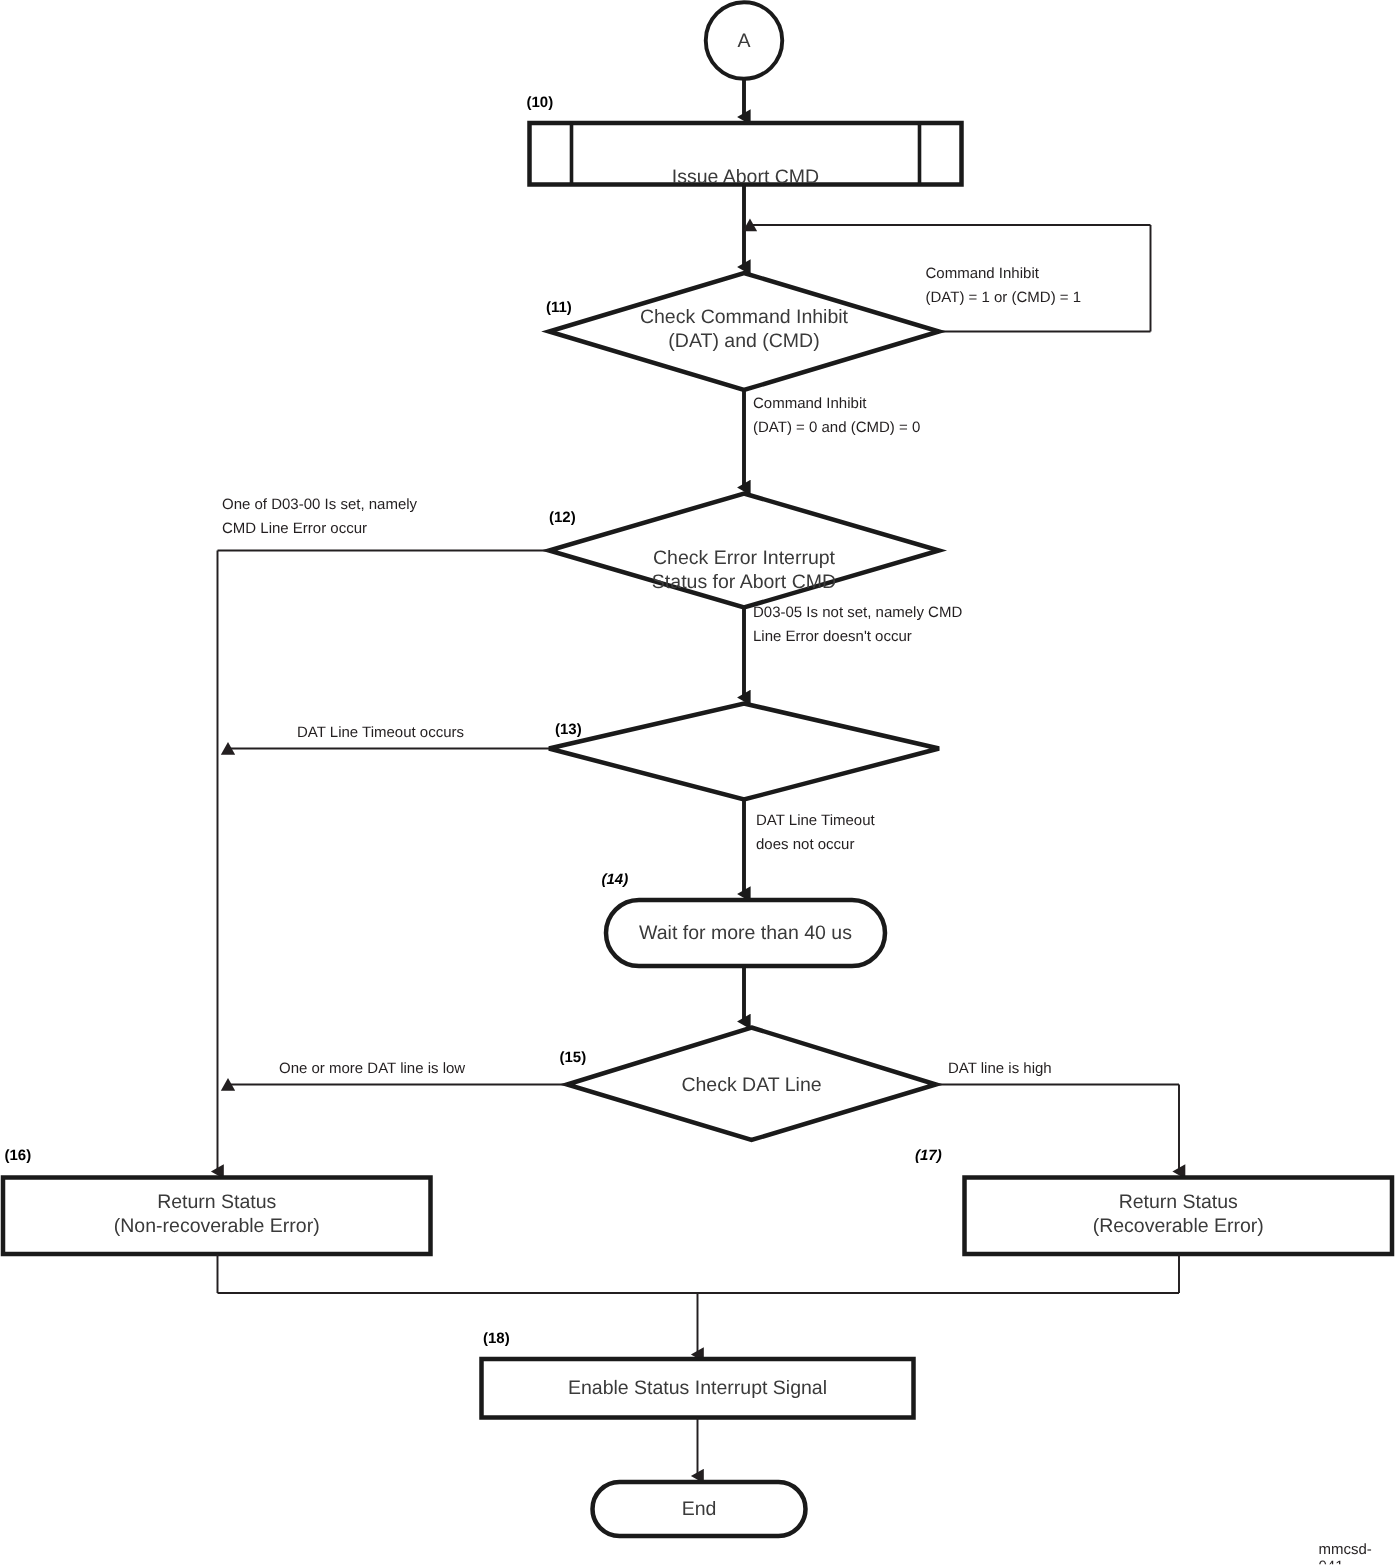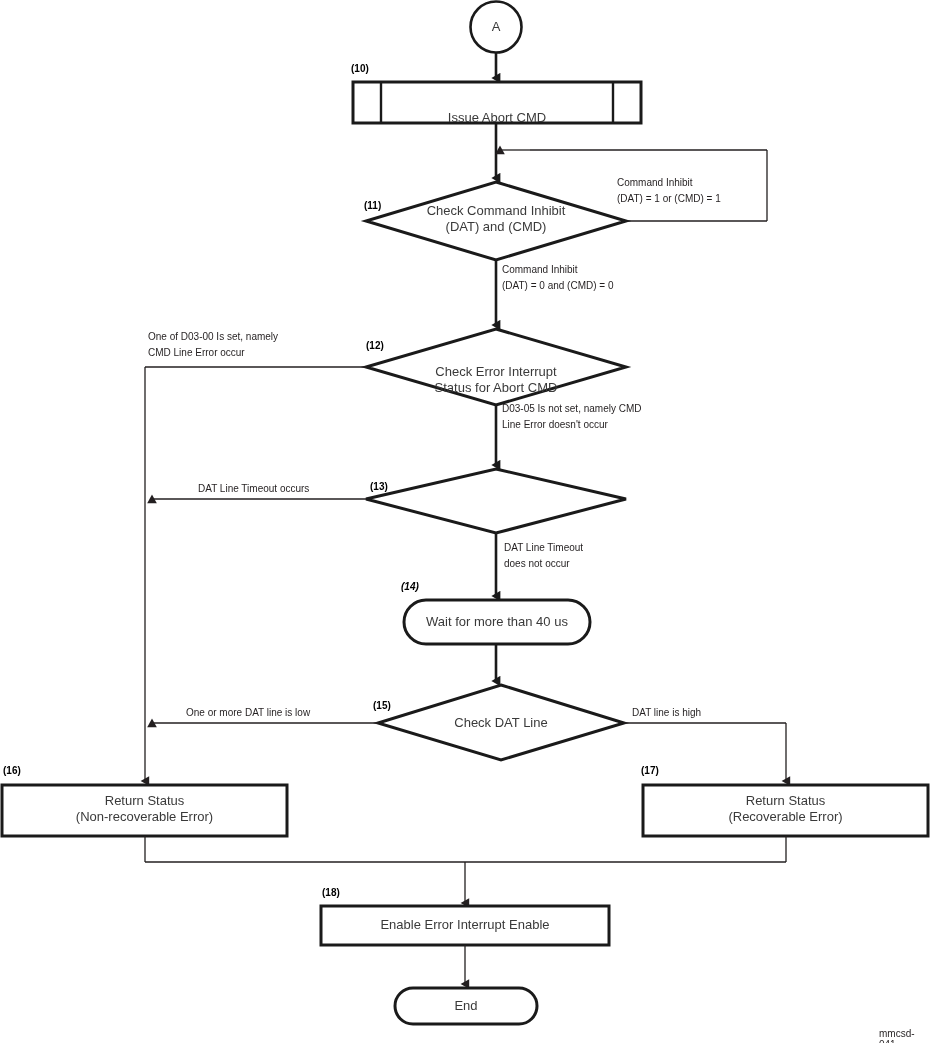--- a/index.html
+++ b/index.html
@@ -142,32 +142,32 @@
   <div class="node-text" style="left:406px; top:614px; width:182px;">Wait for more than 40 us</div>
 
   <div class="node-text" style="left:396px; top:715px; width:210px;">Check DAT Line</div>
 
   <div class="node-text" style="left:6px; top:793px; width:277px;">Return Status
 (Non-recoverable Error)</div>
 
   <div class="node-text" style="left:647px; top:793px; width:277px;">Return Status
 (Recoverable Error)</div>
 
-  <div class="node-text" style="left:325px; top:917px; width:280px;">Enable Error Interrupt Enable</div>
+  <div class="node-text" style="left:325px; top:917px; width:280px;">Enable Status Interrupt Signal</div>
 
   <div class="node-text" style="left:398px; top:998px; width:136px;">End</div>
 
   <div class="step-num" style="left:351px; top:63px;">(10)</div>
   <div class="step-num" style="left:364px; top:200px;">(11)</div>
   <div class="step-num" style="left:366px; top:340px;">(12)</div>
   <div class="step-num" style="left:370px; top:481px;">(13)</div>
   <div class="step-num" style="left:401px; top:581px;font-style:italic;">(14)</div>
   <div class="step-num" style="left:373px; top:700px;text-align:right;">(15)</div>
   <div class="step-num" style="left:3px; top:765px;">(16)</div>
-  <div class="step-num" style="left:641px; top:765px;">(17)</div>
+  <div class="step-num" style="left:610px; top:765px;font-style:italic;">(17)</div>
   <div class="step-num" style="left:322px; top:887px;">(18)</div>
 
   <div class="edge-label" style="left:617px; top:175px; width:160px;">Command Inhibit
 (DAT) = 1 or (CMD) = 1</div>
 
   <div class="edge-label" style="left:502px; top:262px; width:190px;">Command Inhibit
 (DAT) = 0 and (CMD) = 0</div>
 
   <div class="edge-label" style="left:148px; top:329px; width:230px;">One of D03-00 Is set, namely
 CMD Line Error occur</div>

